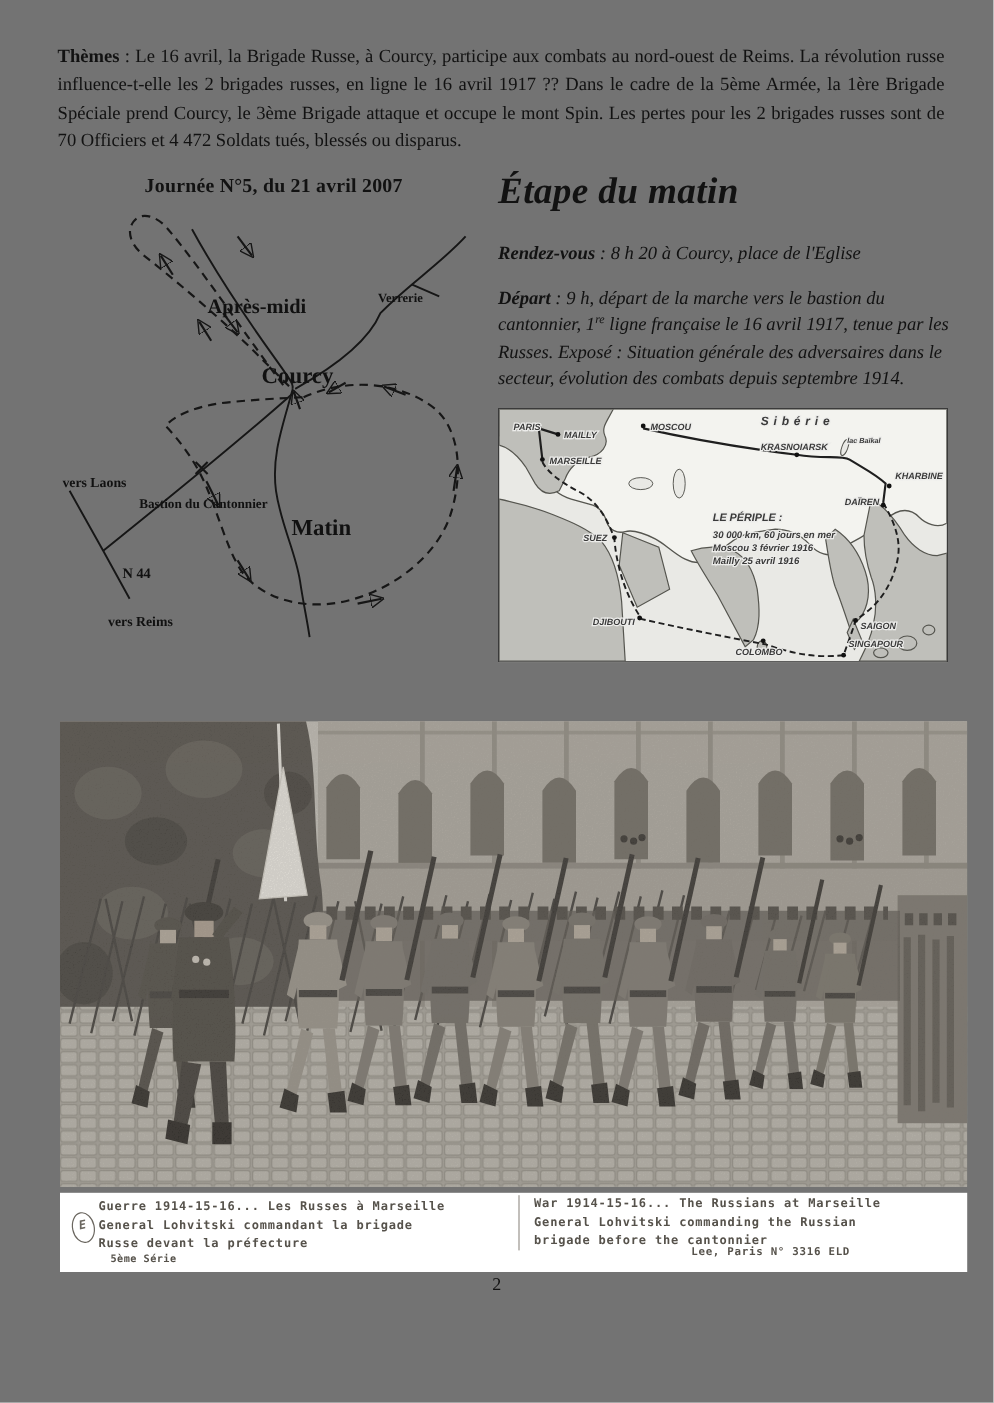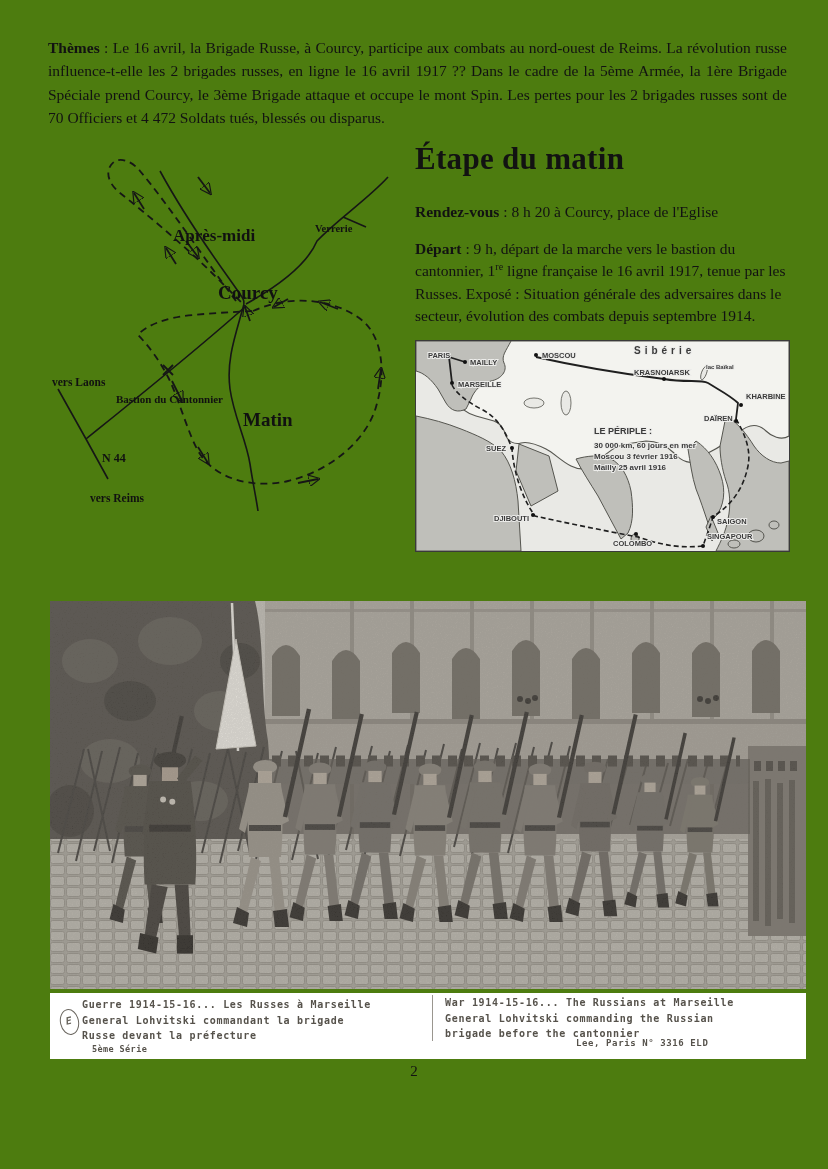--- a/index.html
+++ b/index.html
@@ -1,31 +1,31 @@
 <!DOCTYPE html>
 <html><head>
 <meta charset="utf-8">
 <style>
   html,body{margin:0;padding:0;background:#fff;}
-  .page{position:relative;width:828px;height:1169px;background:#4d7c0f;overflow:hidden;
+  .page{position:relative;width:828px;height:1169px;background:#737373;overflow:hidden;
         font-family:"Liberation Serif",serif;color:#121212;}
   .para{position:absolute;left:48px;top:36px;width:739px;font-size:15.5px;line-height:1.5;
         text-align:justify;}
   .bold{font-weight:bold;}
   
   .col-left{position:absolute;left:48px;top:145px;width:360px;}
   .sk-title{font-weight:bold;font-size:16.5px;text-align:center;letter-spacing:.2px;}
   .sk{display:block;margin-top:4px;}
   .sk path,.sk line{fill:none;stroke:#161616;}
   .sk .road{stroke-width:1.6px;}
   .sk .dash{stroke-width:1.8px;stroke-dasharray:7 5;}
   .sk .arr{stroke-width:1.8px;}
   .sk text{font-family:"Liberation Serif",serif;font-weight:bold;fill:#111;}
   
-  .col-right{position:absolute;left:415px;top:141px;width:377px;}
+  .col-right{position:absolute;left:415px;top:141px;width:377px;font-style:italic;}
   .h1{font-size:31px;font-weight:bold;letter-spacing:.3px;}
   .rdv{margin-top:26px;font-size:15.5px;}
   .depart{margin-top:17px;font-size:15.5px;line-height:1.44;}
   sup{font-size:10px;}
   .route-wrap{margin-top:13px;border:1px solid #3a3a3a;width:373px;height:210px;background:#e9e9e5;}
   .rt text{font-family:"Liberation Sans",sans-serif;font-weight:bold;fill:#3a3a3a;
            paint-order:stroke;stroke:#ececea;stroke-width:2px;}
   .rt .land{fill:#bfbfba;stroke:#55554f;stroke-width:1px;}
   .rt .light{fill:#f3f3ef;stroke:#55554f;stroke-width:1.1px;}
   .rt .sea{fill:#e9e9e5;stroke:#55554f;stroke-width:.8px;}
@@ -49,20 +49,21 @@
   .pageno{position:absolute;left:0;top:1063px;width:828px;text-align:center;font-size:15px;}
 </style>
 </head>
 <body>
 
 <div class="page">
 
   <div class="para"><span class="bold">Thèmes</span><span> : Le 16 avril, la Brigade Russe, à Courcy, participe aux combats au nord-ouest de Reims. La révolution russe influence-t-elle les 2 brigades russes, en ligne le 16 avril 1917 ?? Dans le cadre de la 5ème Armée, la 1ère Brigade Spéciale prend Courcy, le 3ème Brigade attaque et occupe le mont Spin. Les pertes pour les 2 brigades russes sont de 70 Officiers et 4 472 Soldats tués, blessés ou disparus.</span></div>
 
   <div class="col-left">
+    <div class="sk-title">Journée N°5, du 21 avril 2007</div>
     <svg class="sk" width="360" height="392" viewBox="0 0 360 392">
       <defs>
         <marker id="arw" viewBox="0 0 10 10" refX="8" refY="5" markerWidth="6.5" markerHeight="6.5" orient="auto">
           <path d="M0,0 L10,5 L0,10 Z" fill="#161616" stroke="none"></path>
         </marker>
       </defs>
       <g>
         <path class="road" d="M112,22 C130,55 160,100 180,128 S195,150 196,155"></path>
         <path class="road" d="M340,28 C320,50 290,70 269,92 C258,118 225,140 198,155"></path>
         <path class="road" d="M295,68 L318,78"></path>

